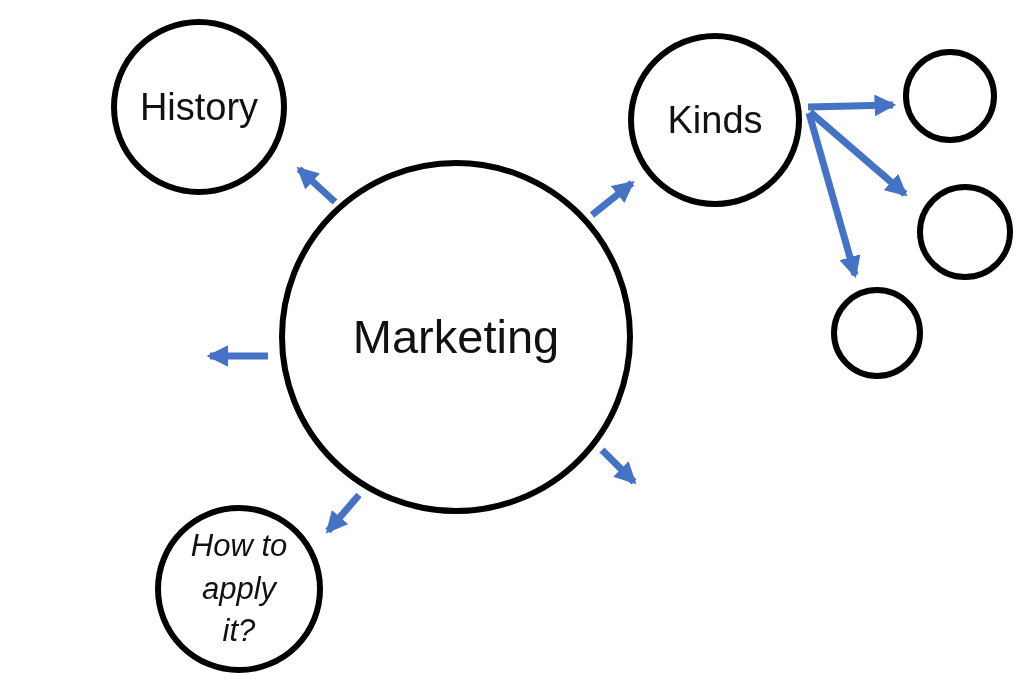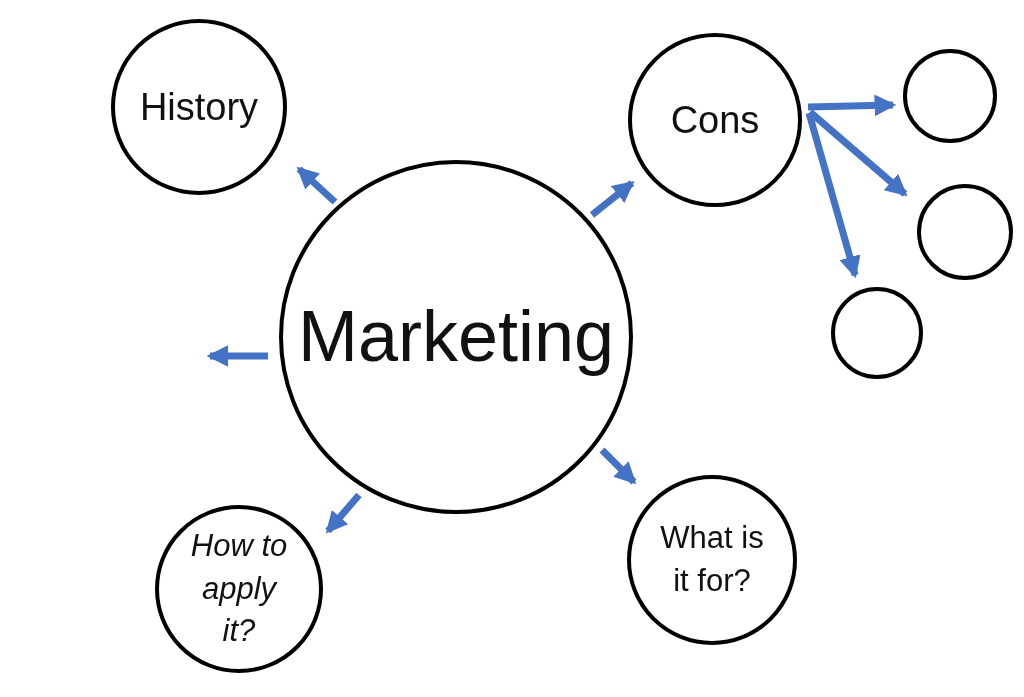--- a/index.html
+++ b/index.html
@@ -19,37 +19,37 @@
   .connectors {
     position: absolute;
     left: 0;
     top: 0;
     width: 1024px;
     height: 697px;
   }
   .node {
     position: absolute;
     box-sizing: border-box;
-    border: 4px solid #000000;
+    border: 6px solid #000000;
     border-radius: 50%;
     background: #ffffff;
     display: flex;
     align-items: center;
     justify-content: center;
   }
   .node-label {
     white-space: pre-line;
     text-align: center;
     color: #111111;
     line-height: 1.38;
     user-select: none;
   }
   
   .node-marketing { left: 279px; top: 160px; width: 354px; height: 354px; }
-  .node-marketing .node-label { font-size: 72px; line-height: 1.1; }
+  .node-marketing .node-label { font-size: 47px; line-height: 1.1; }
   
   .node-history   { left: 111px; top:  19px; width: 176px; height: 176px; }
   .node-history .node-label { font-size: 38px; }
   .node-kinds     { left: 628px; top:  33px; width: 174px; height: 174px; }
   .node-kinds .node-label { font-size: 38px; }
   .node-pros-cons { left:  25px; top: 284px; width: 172px; height: 172px; }
   .node-how-to-apply { left: 155px; top: 505px; width: 168px; height: 168px; font-style: italic; }
   .node-what-for  { left: 627px; top: 475px; width: 170px; height: 170px; }
   .node-pros-cons .node-label,
   .node-how-to-apply .node-label,
@@ -84,34 +84,30 @@
 
   <div class="node node-marketing">
     <span class="node-label">Marketing</span>
   </div>
 
   <div class="node node-history">
     <span class="node-label">History</span>
   </div>
 
   <div class="node node-kinds">
-    <span class="node-label">Cons</span>
+    <span class="node-label">Kinds</span>
   </div>
 
 
   <div class="node node-how-to-apply">
     <span class="node-label">How to
 apply
 it?</span>
   </div>
 
-  <div class="node node-what-for">
-    <span class="node-label">What is
-it for?</span>
-  </div>
 
   <div class="node node-kind-1">
     <span class="node-label"></span>
   </div>
 
   <div class="node node-kind-2">
     <span class="node-label"></span>
   </div>
 
   <div class="node node-kind-3">

